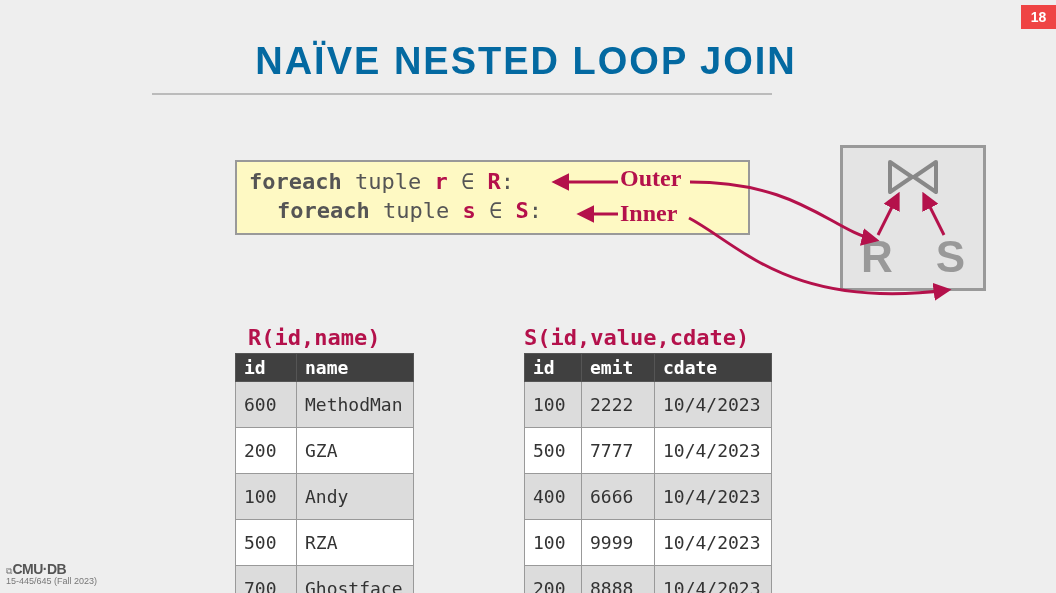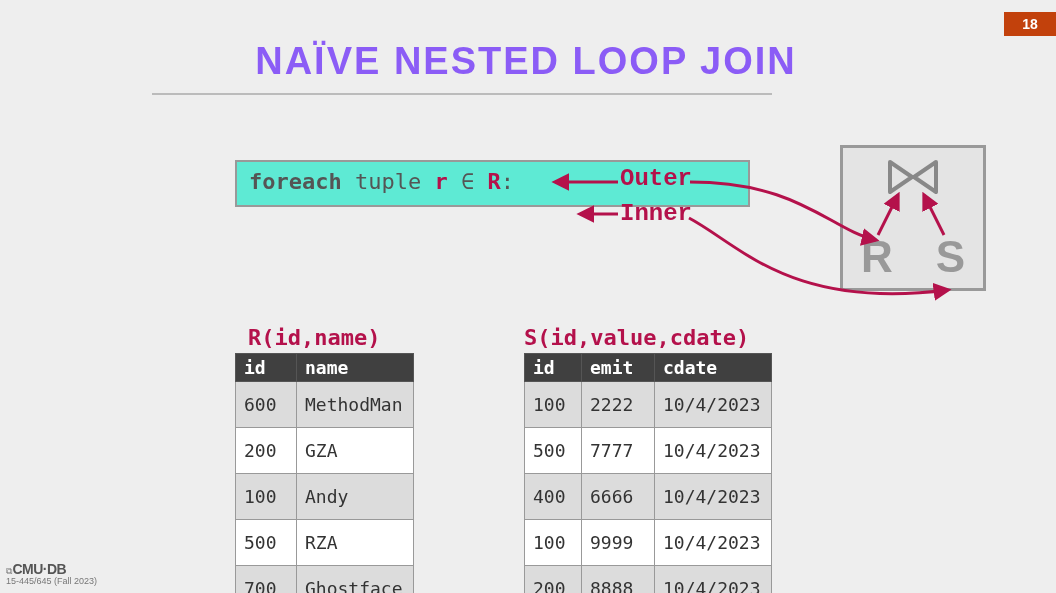--- a/index.html
+++ b/index.html
@@ -8,58 +8,58 @@
     width: 1056px;
     height: 593px;
     background: #eeeeee;
     font-family: "Helvetica Neue", Arial, sans-serif;
     color: #333;
     overflow: hidden;
     position: relative;
   }
   .page-num {
     position: absolute;
-    top: 12px;
+    top: 5px;
     right: 0;
-    width: 52px;
+    width: 35px;
     height: 24px;
-    background: #c2410c;
+    background: #ef4444;
     color: #fff;
     font-size: 14px;
     text-align: center;
     line-height: 24px;
     font-weight: 600;
   }
   .title {
     position: absolute;
     top: 40px;
     left: 0;
     right: 4px;
     text-align: center;
     font-size: 38px;
     font-weight: 800;
     letter-spacing: 2px;
-    color: #8b5cf6;
+    color: #0369a1;
   }
   .title-underline {
     position: absolute;
     top: 93px;
     left: 152px;
     width: 620px;
     height: 2px;
     background: #bbbbbb;
   }
   
   .codebox {
     position: absolute;
     top: 160px;
     left: 235px;
     width: 515px;
     border: 2px solid #999;
-    background: #5eead4;
+    background: #fef9c3;
     padding: 6px 12px 8px 12px;
     font-family: "Consolas", "Menlo", monospace;
     font-size: 22px;
     line-height: 1.3;
     color: #555555;
     box-sizing: border-box;
   }
   .codebox b, .codebox .kw {
     font-weight: 700;
     color: #555555;
@@ -98,21 +98,21 @@
     right: 18px;
     bottom: 6px;
     font-family: "Arial Black", Arial, sans-serif;
     font-weight: 900;
     font-size: 44px;
     color: #999999;
   }
   
   .lbl {
     position: absolute;
-    font-family: Liberation Mono, monospace;
+    font-family: Liberation Serif, serif;
     font-weight: 700;
     color: #b4114b;
     font-size: 24px;
   }
   .lbl-outer { top: 165px; left: 620px; }
   .lbl-inner { top: 200px; left: 620px; }
   
   .tabhdr {
     position: absolute;
     font-family: "Consolas", "Menlo", monospace;
@@ -178,20 +178,23 @@
 
 <div class="page-num">18</div>
 
 <div class="title">NAÏVE NESTED LOOP JOIN</div>
 <div class="title-underline"></div>
 
 <div class="codebox">
   <div>
     <span class="kw">foreach </span><span>tuple </span><span class="hl">r</span><span> ∈ </span><span class="hl">R</span><span>:</span>
   </div>
+  <div style="padding-left:28px;">
+    <span class="kw">foreach </span><span>tuple </span><span class="hl">s</span><span> ∈ </span><span class="hl">S</span><span>:</span>
+  </div>
 </div>
 
 <div class="lbl lbl-outer">Outer</div>
 <div class="lbl lbl-inner">Inner</div>
 
 <div class="joinbox">
   <svg class="bowtie" width="50" height="34">
     <polygon points="2,2 24,17 2,32" fill="none" stroke="#888888" stroke-width="4" stroke-linejoin="round"></polygon>
     <polygon points="48,2 26,17 48,32" fill="none" stroke="#888888" stroke-width="4" stroke-linejoin="round"></polygon>
   </svg>

